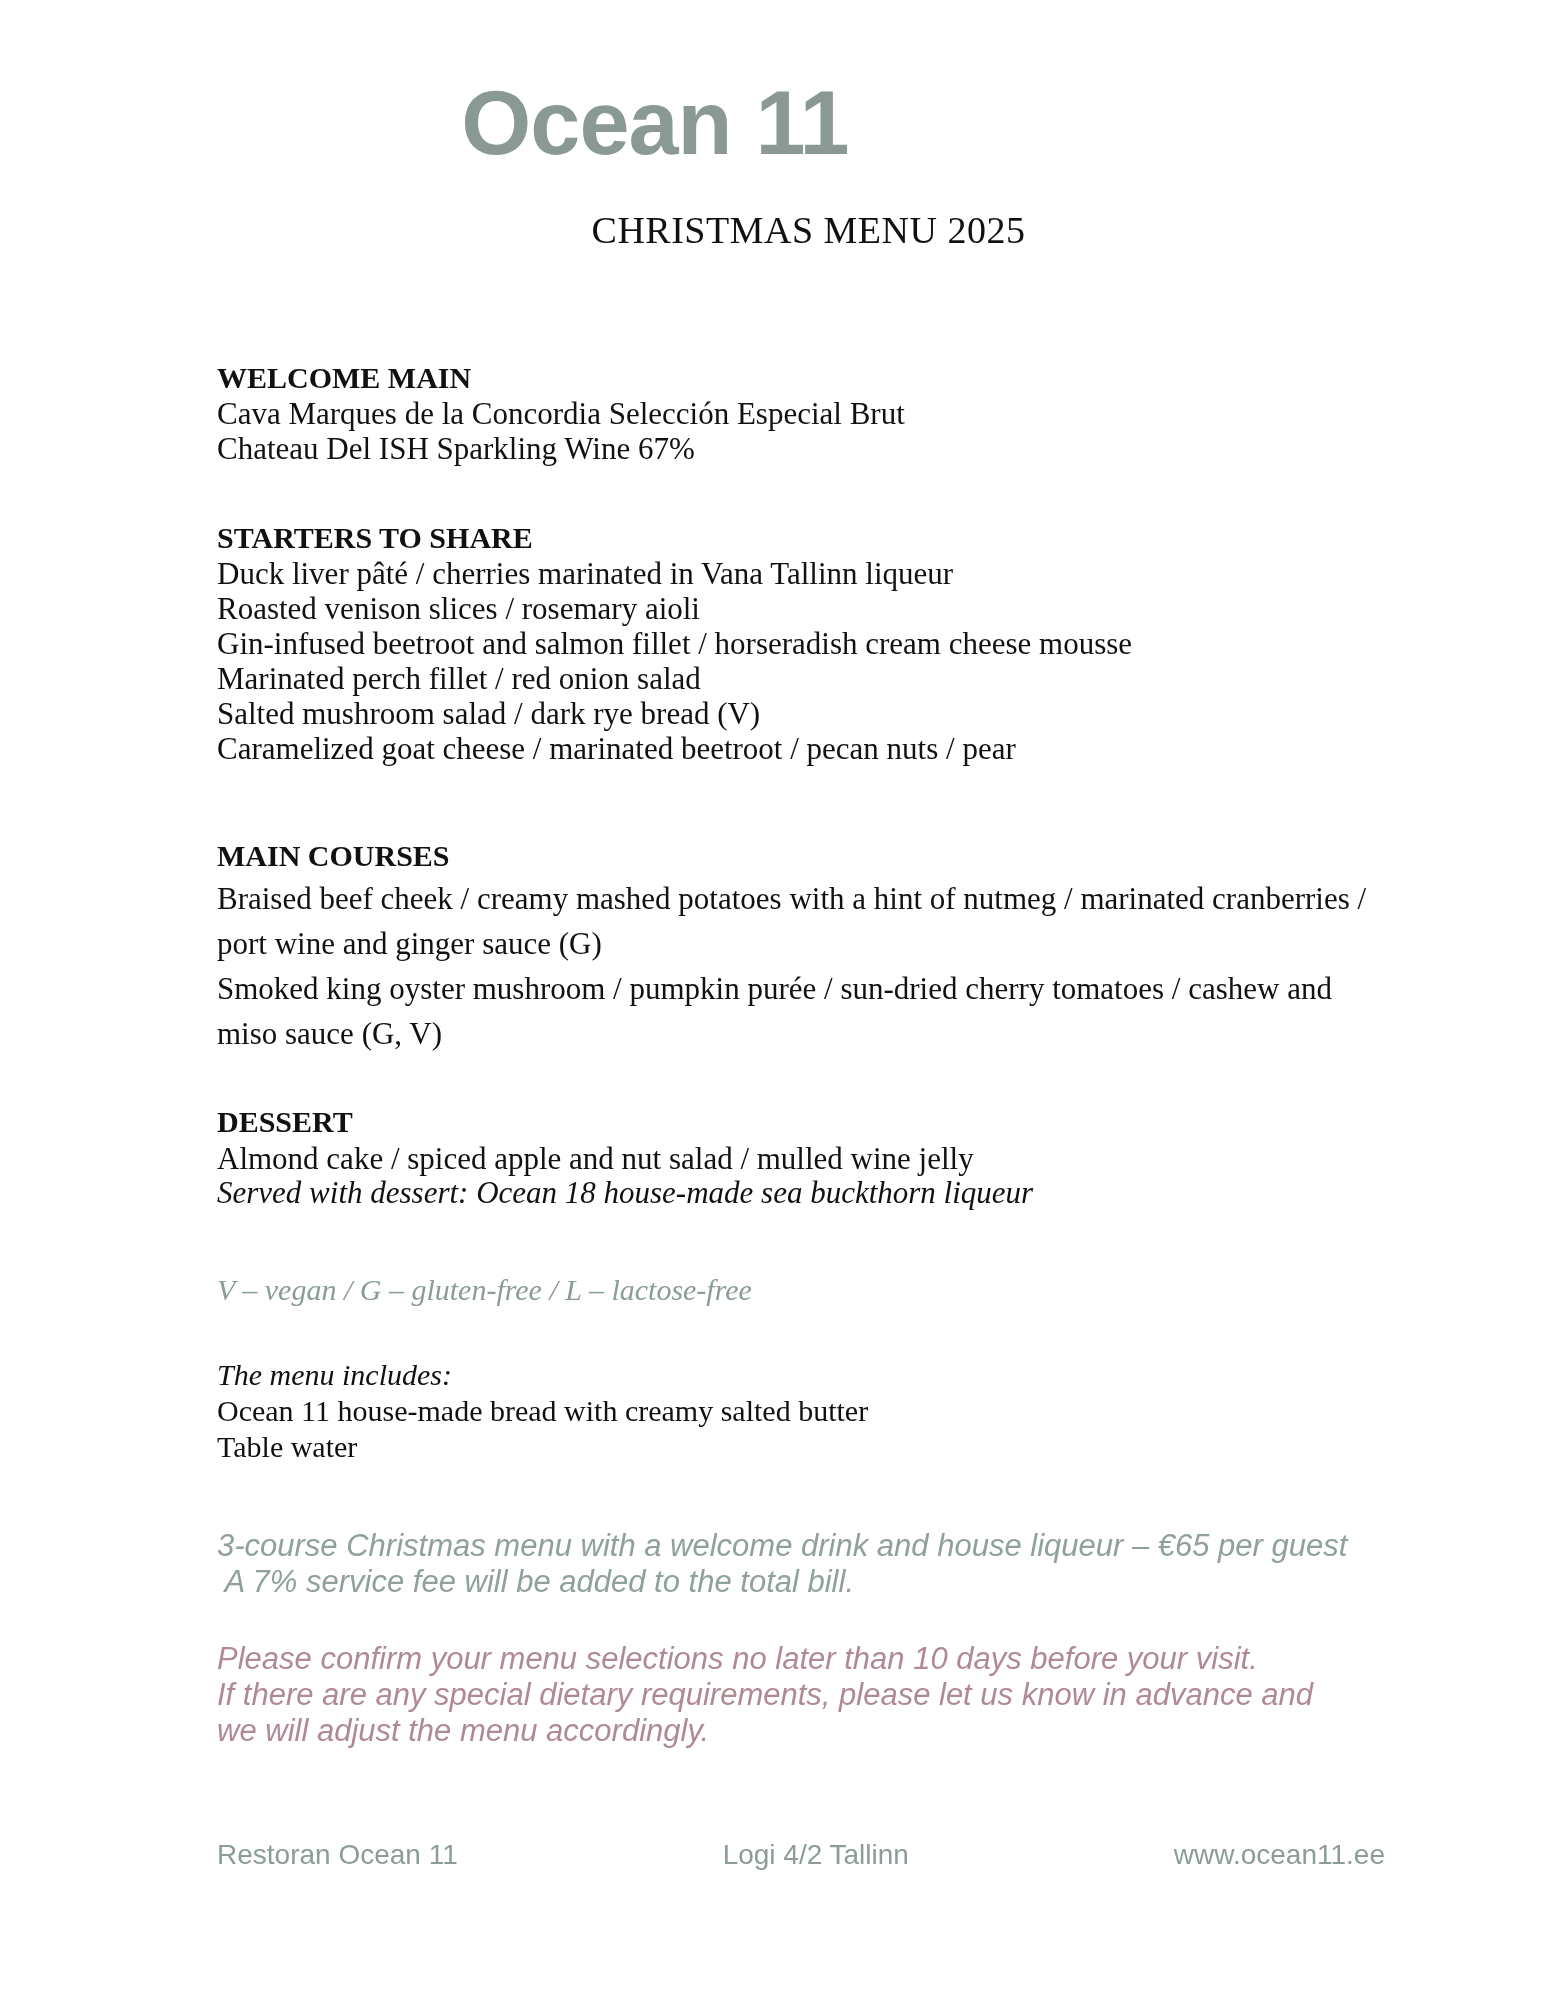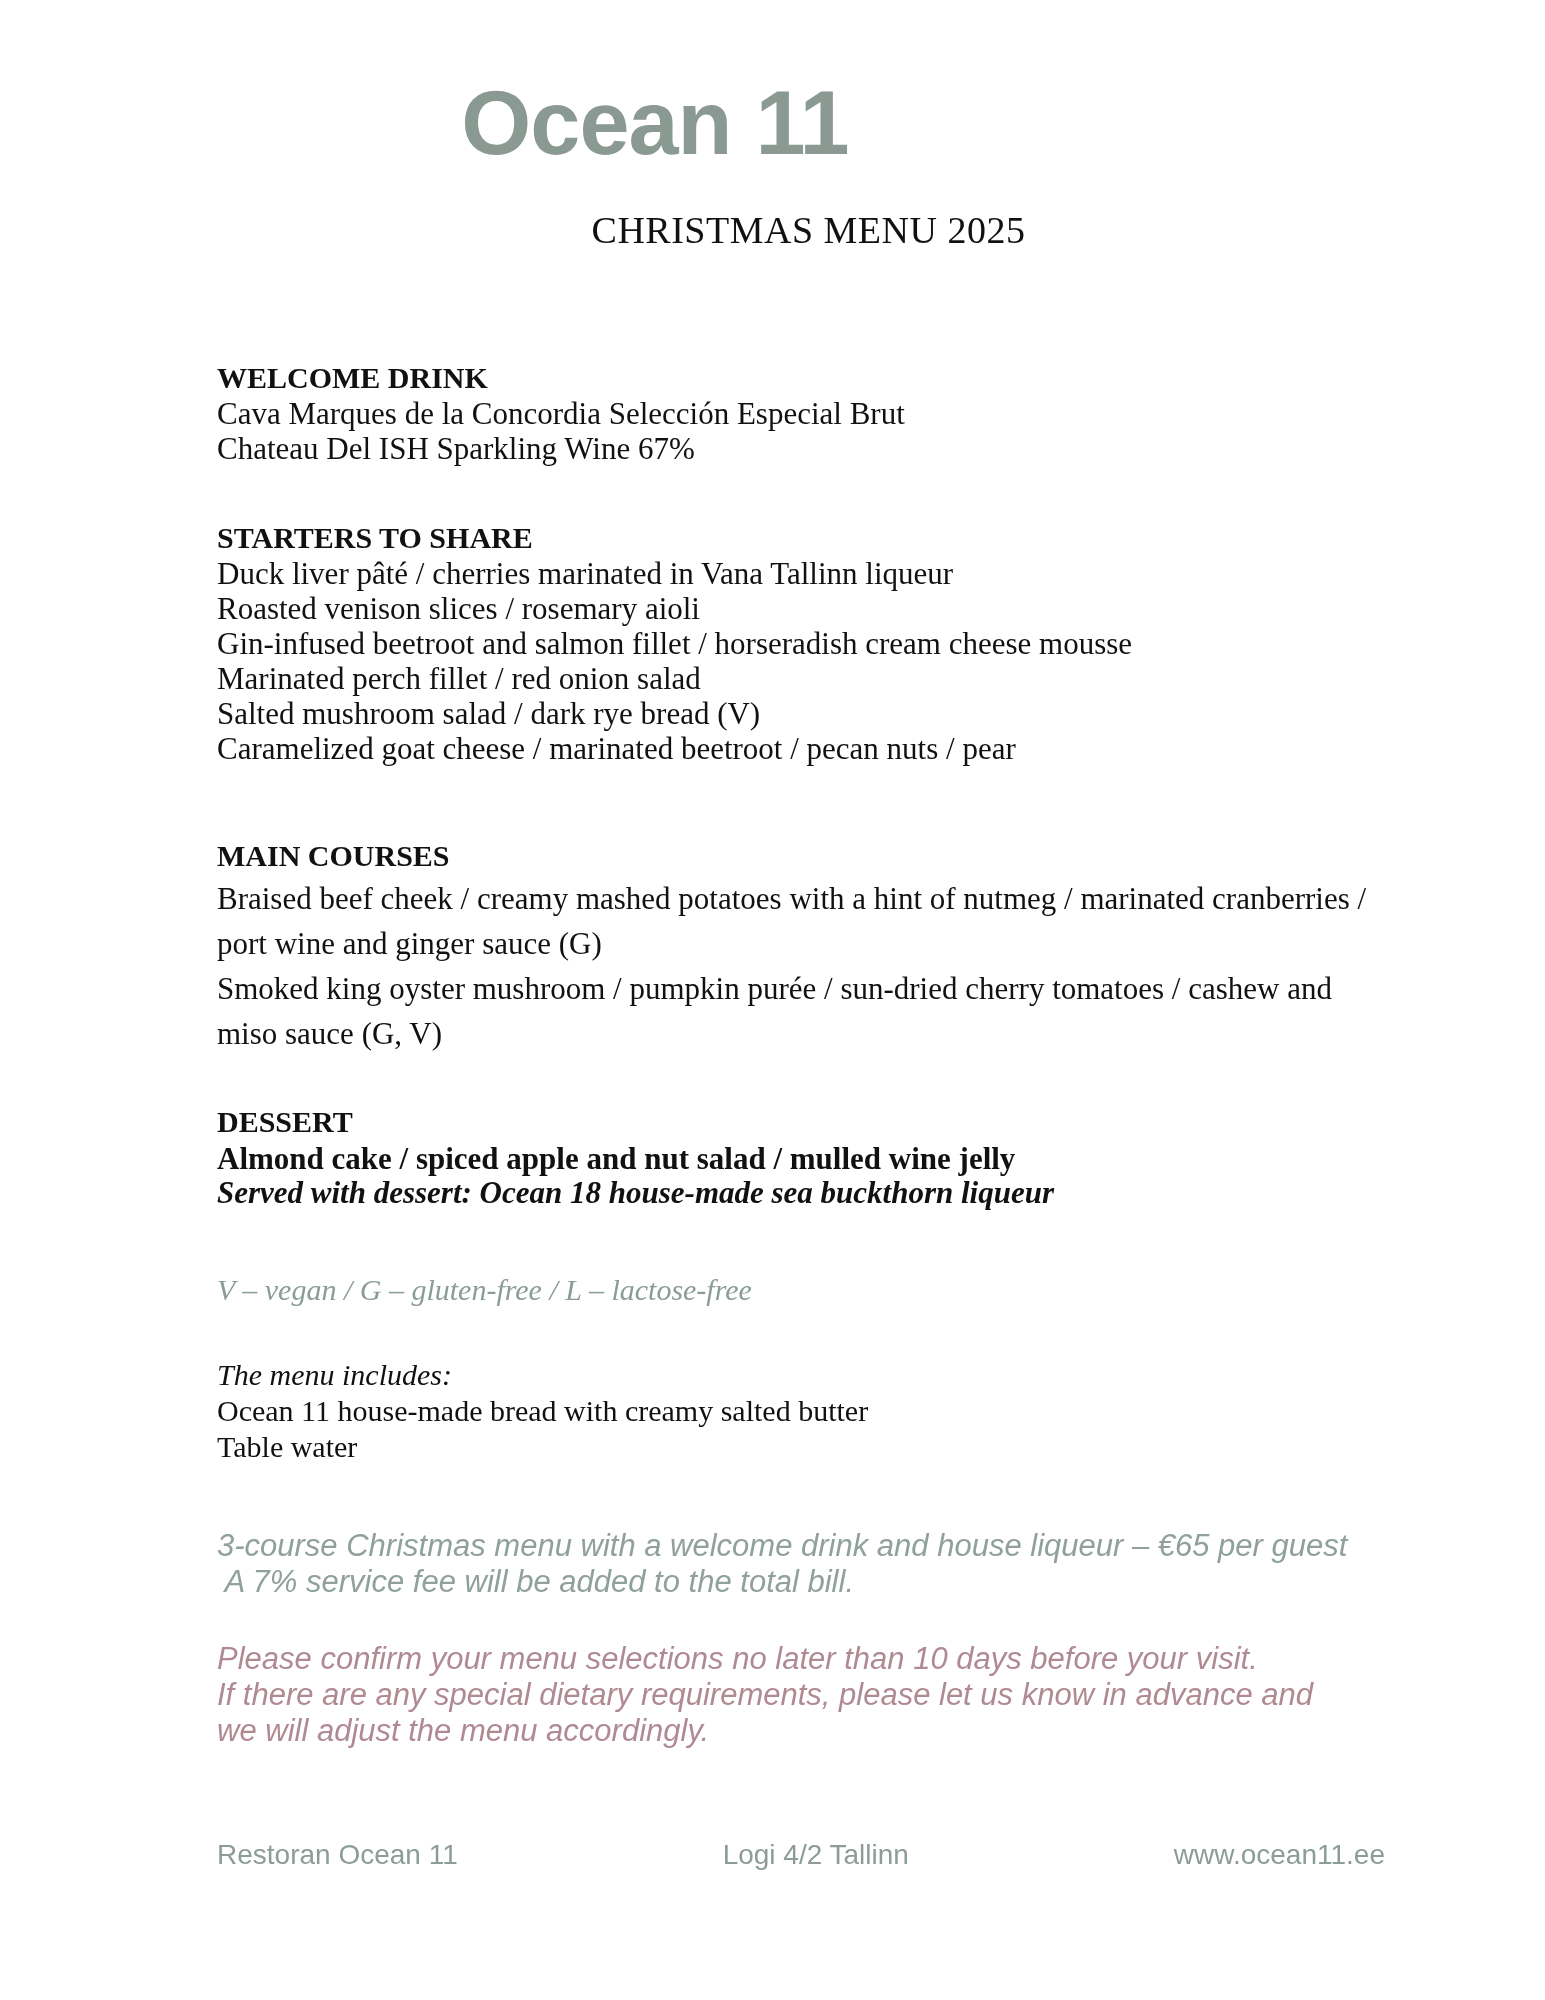--- a/index.html
+++ b/index.html
@@ -42,21 +42,21 @@
     white-space: nowrap;
   }
   .menu-line {
     font-size: 31px;
     line-height: 35px;
     white-space: nowrap;
   }
   .mains .section-heading { line-height: 40px; }
   .mains .menu-line { line-height: 45px; }
   .dessert .section-heading { line-height: 40px; }
-  .dessert .menu-line { line-height: 34px; font-weight: bold; }
+  .dessert .menu-line { line-height: 34px; }
   .italic { font-style: italic; }
 
   .legend-line {
     font-style: italic;
     font-size: 30px;
     line-height: 36px;
     white-space: nowrap;
   }
   .includes-heading {
     font-style: italic;
@@ -92,21 +92,21 @@
 </head>
 <body>
 
 <div class="page">
 
   <div class="logo" style="color: rgb(138, 154, 147);">Ocean 11</div>
 
   <div class="doc-title">CHRISTMAS MENU 2025</div>
 
   <div class="abs" style="top:360px">
-    <div class="section-heading">WELCOME DRINK</div>
+    <div class="section-heading">WELCOME MAIN</div>
     <div class="menu-line">Cava Marques de la Concordia Selección Especial Brut</div>
     <div class="menu-line">Chateau Del ISH Sparkling Wine 67%</div>
   </div>
 
   <div class="abs" style="top:520px">
     <div class="section-heading">STARTERS TO SHARE</div>
     <div class="menu-line">Duck liver pâté / cherries marinated in Vana Tallinn liqueur</div>
     <div class="menu-line">Roasted venison slices / rosemary aioli</div>
     <div class="menu-line">Gin-infused beetroot and salmon fillet / horseradish cream cheese mousse</div>
     <div class="menu-line">Marinated perch fillet / red onion salad</div>

